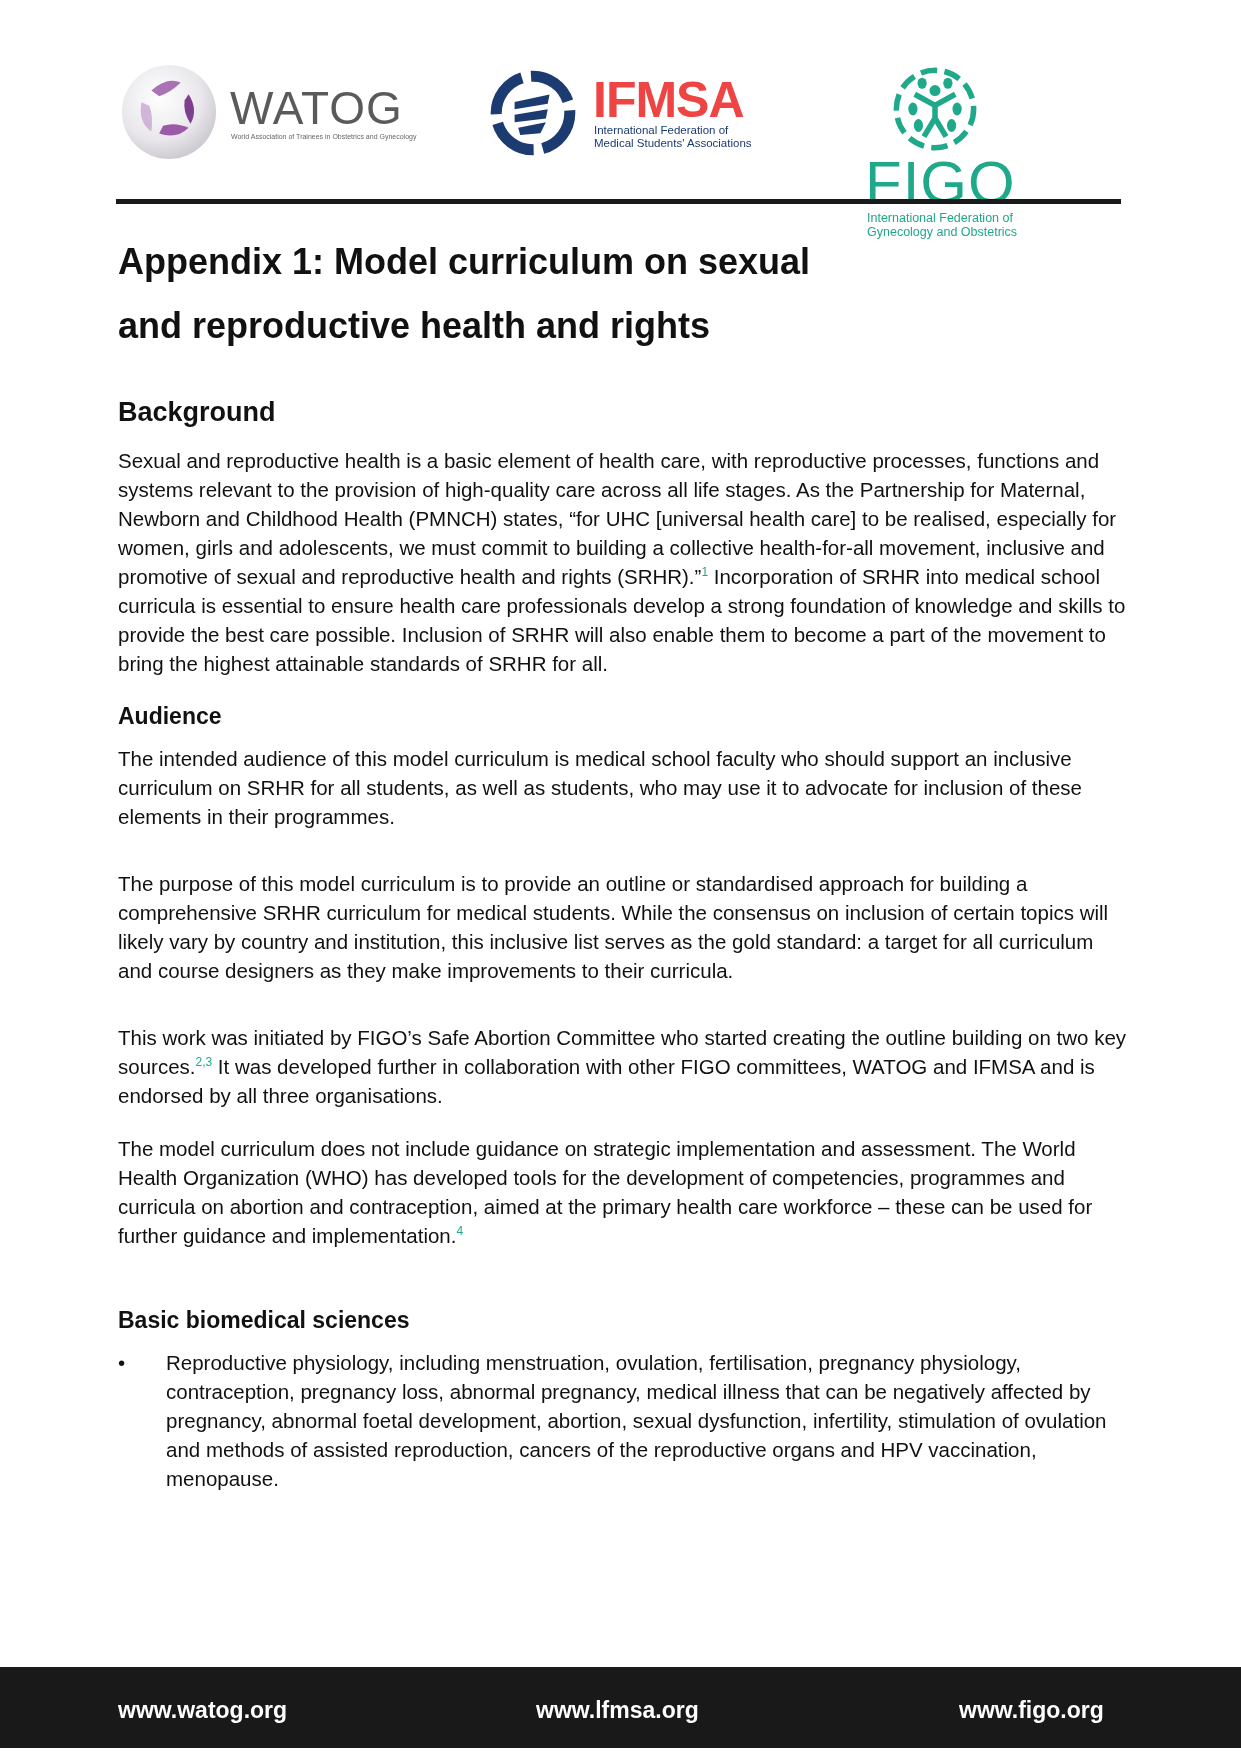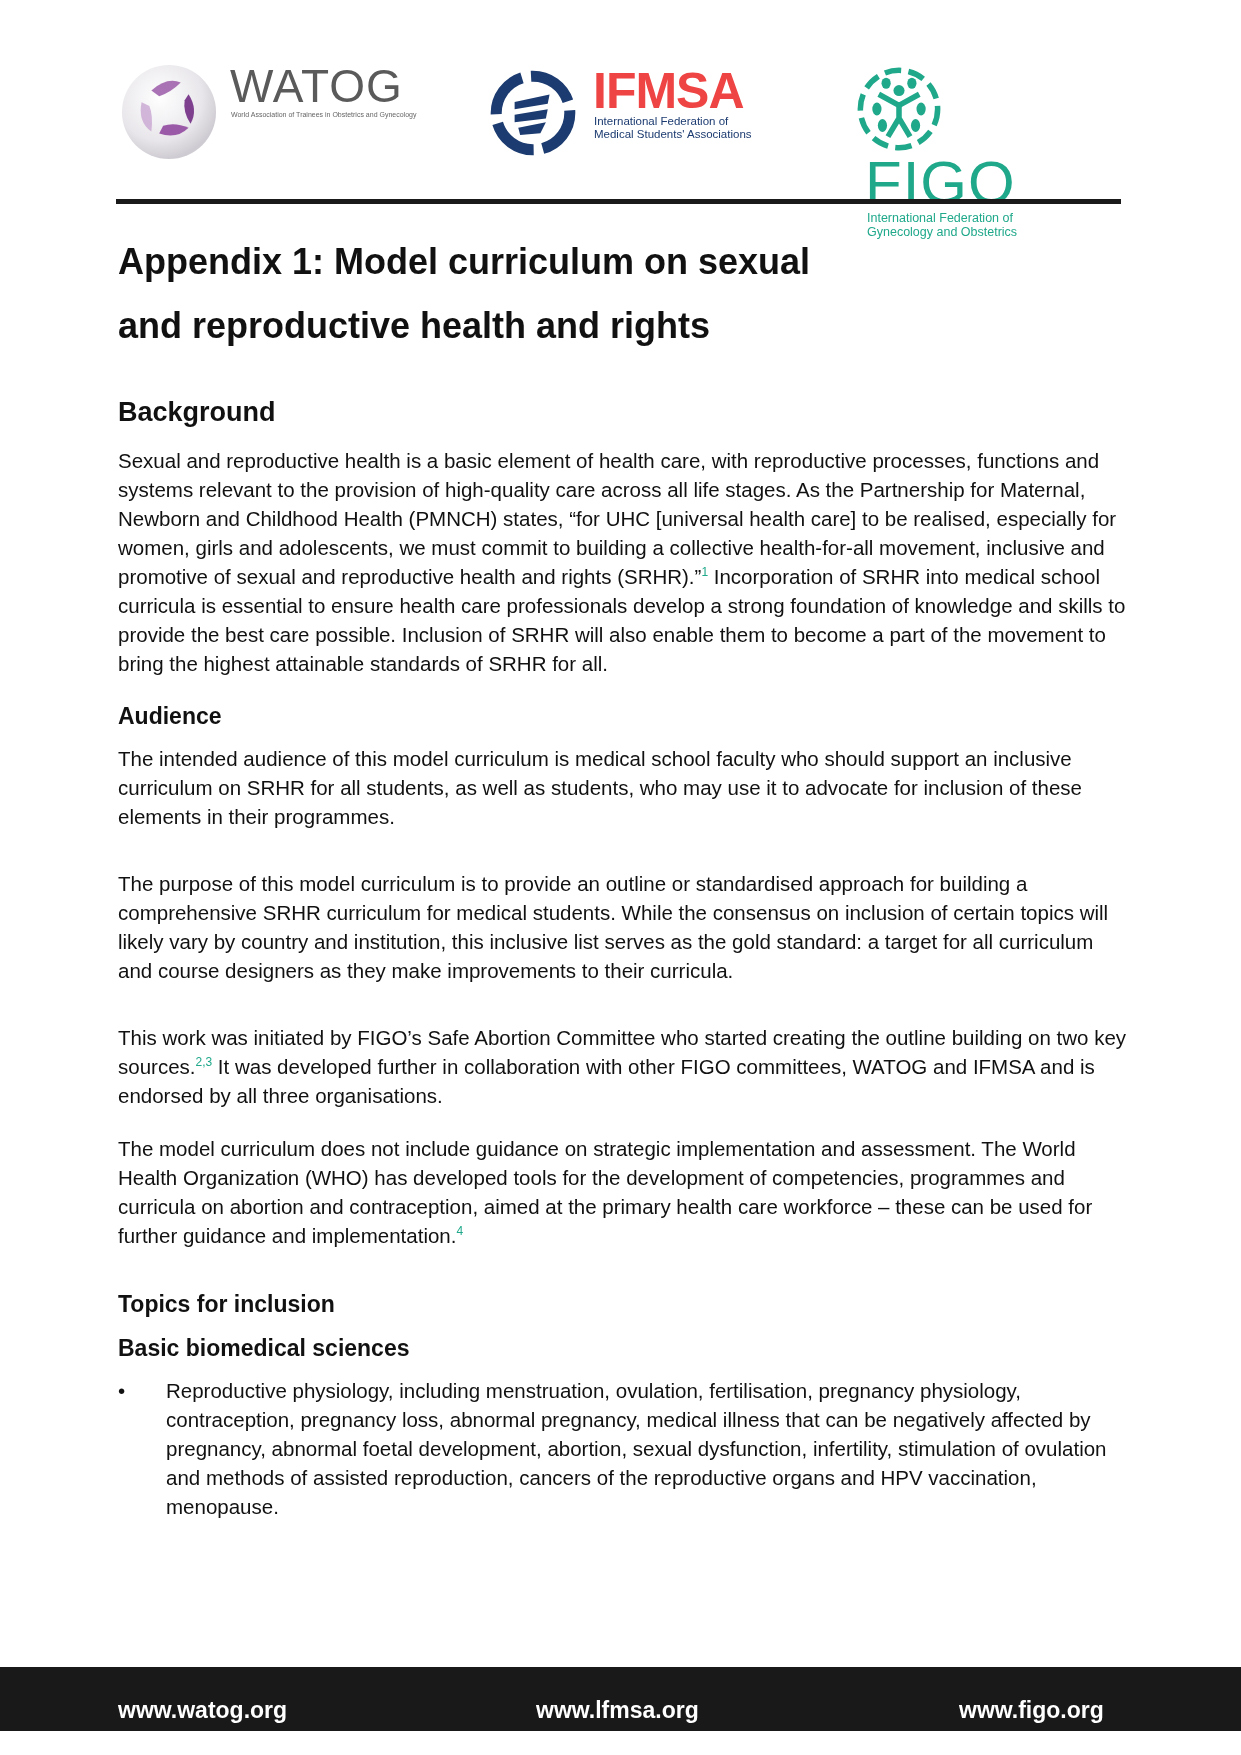--- a/index.html
+++ b/index.html
@@ -1,19 +1,19 @@
 <!DOCTYPE html>
 <html><head>
 <meta charset="utf-8">
 <style>
   html, body { margin:0; padding:0; background:#ffffff; }
   body { width:1241px; height:1755px; position:relative; overflow:hidden;
          font-family:"Liberation Sans", sans-serif; color:#111111; }
   .logos { position:absolute; top:55px; left:0; width:1241px; height:115px; }
-  .logo { position:absolute; display:flex; }
+  .logo { position:absolute; display:flex; align-items:center; }
   .watog { left:120px; top:8px; }
   .ifmsa { left:487px; top:12px; }
   .figo { left:853px; top:8px;flex-direction:column; }
   .logo-text-block { display:flex; flex-direction:column; }
   .watog-word { font-size:46px; color:#5a5a5a; letter-spacing:1px; line-height:46px; margin-left:12px; }
   .watog-sub { font-size:7px; color:#666; margin-left:13px; margin-top:2px; }
   .ifmsa-word { font-size:50px; font-weight:bold; color:#ef4444; line-height:48px; margin-left:14px; letter-spacing:-1px; }
   .ifmsa-sub { font-size:11.5px; color:#1c3b70; margin-left:15px; line-height:13px; }
   .figo-word { font-size:60px; color:#1fa88a; line-height:56px; margin-left:12px; letter-spacing:1px; }
   .figo-sub { font-size:12.5px; color:#1fa88a; margin-left:14px; line-height:14px; }
@@ -23,21 +23,21 @@
   h2 { font-size:27px; font-weight:bold; margin:38px 0 0 0; line-height:32px; }
   h3 { font-size:23px; font-weight:bold; margin:0; line-height:28px; }
   p { font-size:20.5px; line-height:29px; margin:0; }
   sup { color:#1fa88a; font-size:12px; vertical-align:super; line-height:0; }
   .gap-h { height:18px; }
   .gap-s { height:14px; }
   .gap-p { height:24px; }
   ul { margin:0; padding:0; list-style:none; }
   li { position:relative; padding-left:48px; font-size:20.5px; line-height:29px; }
   li .bullet { position:absolute; left:0; top:0; }
-  .footer { position:absolute; left:0; top:1667px; width:1241px; height:64px; background:#191919; }
+  .footer { position:absolute; left:0; top:1667px; width:1241px; height:81px; background:#191919; }
   .footer a { position:absolute; top:30px; color:#ffffff; font-weight:bold; font-size:23px; text-decoration:none; }
 </style>
 </head>
 <body>
 
 <div class="logos">
   <div class="logo watog">
     <svg width="98" height="98" viewBox="0 0 100 100">
       <defs>
         <radialGradient id="wg" cx="40%" cy="35%" r="65%">
@@ -111,21 +111,20 @@
   <div class="gap-s"></div>
   <p>The purpose of this model curriculum is to provide an outline or standardised approach for building a comprehensive SRHR curriculum for medical students. While the consensus on inclusion of certain topics will likely vary by country and institution, this inclusive list serves as the gold standard: a target for all curriculum and course designers as they make improvements to their curricula.</p>
 
   <div class="gap-p"></div>
   <div class="gap-s"></div>
   <p><span>This work was initiated by FIGO’s Safe Abortion Committee who started creating the outline building on two key sources.</span><sup>2,3</sup><span>  It was developed further in collaboration with other FIGO committees, WATOG and IFMSA and is endorsed by all three organisations.</span></p>
   <div class="gap-p"></div>
   <p><span>The model curriculum does not include guidance on strategic implementation and assessment. The World Health Organization (WHO) has developed tools for the development of competencies, programmes and curricula on abortion and contraception, aimed at the primary health care workforce – these can be used for further guidance and implementation.</span><sup>4</sup></p>
 
   <div style="height:40px"></div>
-  <h3>Topics for inclusion</h3>
   <div style="height:16px"></div>
   <h3>Basic biomedical sciences</h3>
   <div class="gap-s"></div>
   <ul>
     <li><span class="bullet">•</span><span>Reproductive physiology, including menstruation, ovulation, fertilisation, pregnancy physiology, contraception, pregnancy loss, abnormal pregnancy, medical illness that can be negatively affected by pregnancy, abnormal foetal development, abortion, sexual dysfunction, infertility, stimulation of ovulation and methods of assisted reproduction, cancers of the reproductive organs and HPV vaccination, menopause.</span></li>
   </ul>
 </div>
 
 <div class="footer">
   <a style="left:118px">www.watog.org</a>

